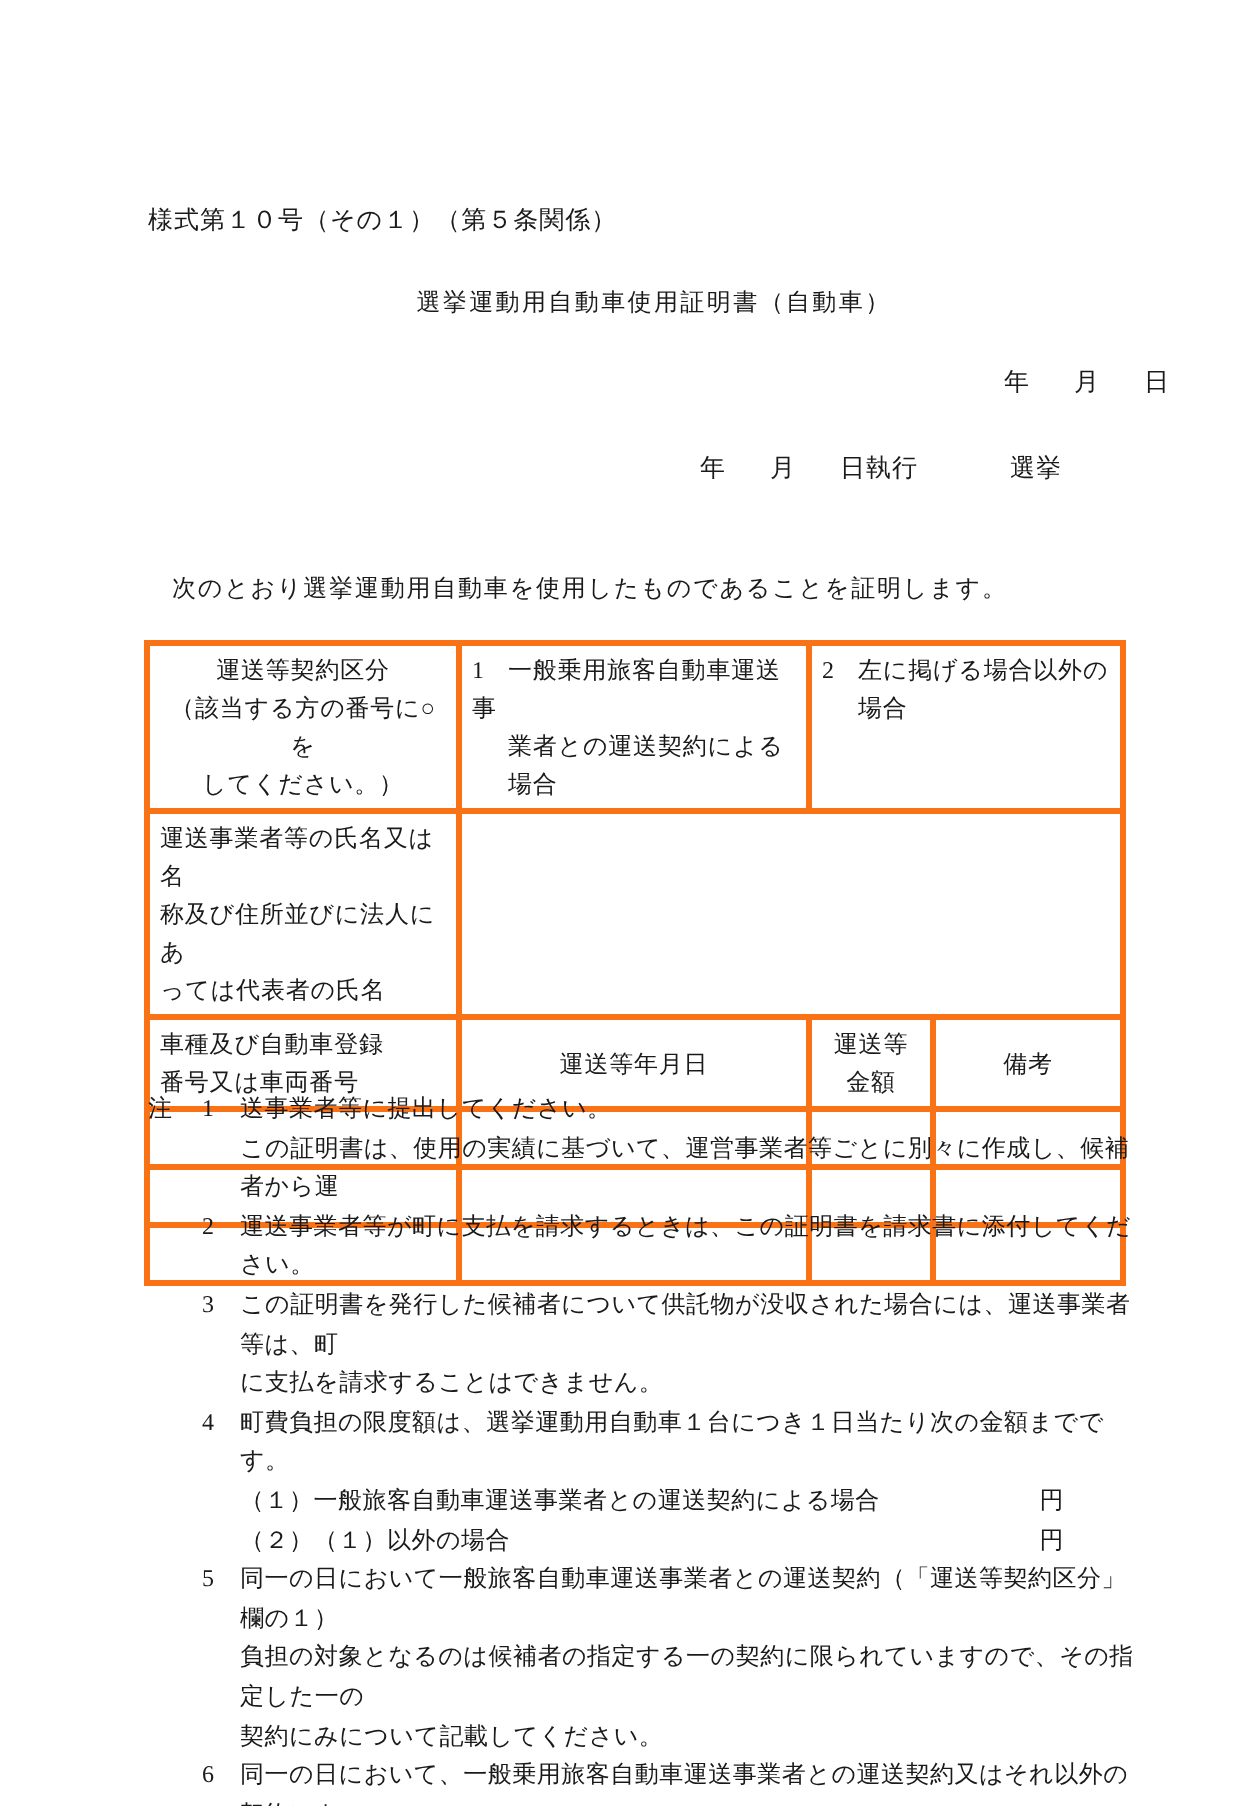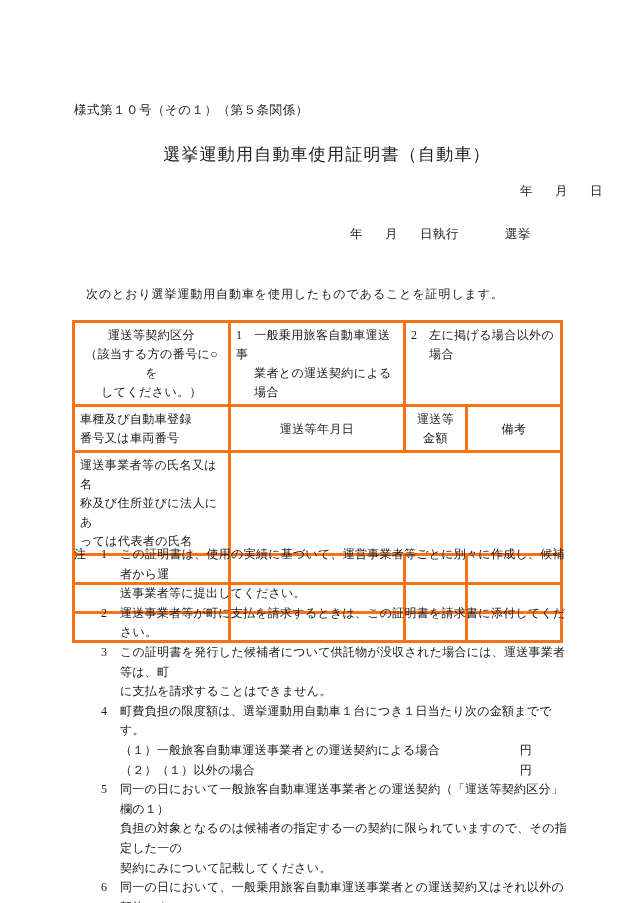--- a/index.html
+++ b/index.html
@@ -32,33 +32,33 @@
     font-size: 12.5px;
     letter-spacing: 0.5px;
     white-space: nowrap;
   }
   .doc-title {
     position: absolute;
     left: 0;
     top: 103px;
     width: 630px;
     text-align: center;
-    font-size: 17px;
+    font-size: 12px;
     letter-spacing: 1.2px;
     padding-left: 24px;
     box-sizing: border-box;
   }
   .date-line {
     position: absolute;
     left: 0;
     top: 143px;
     width: 630px;
     font-size: 12.5px;
     box-sizing: border-box;
-    padding-right: 27px;
+    padding-right: 45px;
     text-align: right;
     letter-spacing: 0.5px;
   }
   .date-line .sp { display: inline-block; width: 22px; }
 
   .exec-line {
     position: absolute;
     left: 350px;
     top: 186px;
     font-size: 12.5px;
@@ -187,37 +187,37 @@
         <td colspan="2">
           <div>
             <span class="num-label">2</span><span>左に掲げる場合以外の</span>
           </div>
           <div style="padding-left:18px">場合</div>
         </td>
       </tr>
 
       <tr>
         <td>
+          <div>運送事業者等の氏名又は名</div>
+          <div>称及び住所並びに法人にあ</div>
+          <div>っては代表者の氏名</div>
+        </td>
+        <td colspan="3"></td>
+      </tr>
+
+      <tr>
+        <td>
           <div>車種及び自動車登録</div>
           <div>番号又は車両番号</div>
         </td>
         <td class="cell-center" style="vertical-align:middle">運送等年月日</td>
         <td class="cell-center wide-space" style="vertical-align:middle">運送等金額</td>
         <td class="cell-center wide-space" style="vertical-align:middle">備考</td>
       </tr>
 
-      <tr>
-        <td>
-          <div>運送事業者等の氏名又は名</div>
-          <div>称及び住所並びに法人にあ</div>
-          <div>っては代表者の氏名</div>
-        </td>
-        <td colspan="3"></td>
-      </tr>
-
       <tr class="row-empty">
         <td></td>
         <td></td>
         <td></td>
         <td></td>
       </tr>
       <tr class="row-empty">
         <td></td>
         <td></td>
         <td></td>
@@ -230,22 +230,22 @@
         <td></td>
       </tr>
     </tbody>
   </table>
 
   <div class="notes">
 
     <div class="note">
       <span class="marker-a">注</span>
       <span class="marker-n">1</span>
+      <div>送事業者等に提出してください。</div>
       <div>この証明書は、使用の実績に基づいて、運営事業者等ごとに別々に作成し、候補者から運</div>
-      <div>送事業者等に提出してください。</div>
     </div>
 
     <div class="note">
       <span class="marker-n">2</span>
       <div>運送事業者等が町に支払を請求するときは、この証明書を請求書に添付してください。</div>
     </div>
 
     <div class="note">
       <span class="marker-n">3</span>
       <div>この証明書を発行した候補者について供託物が没収された場合には、運送事業者等は、町</div>

